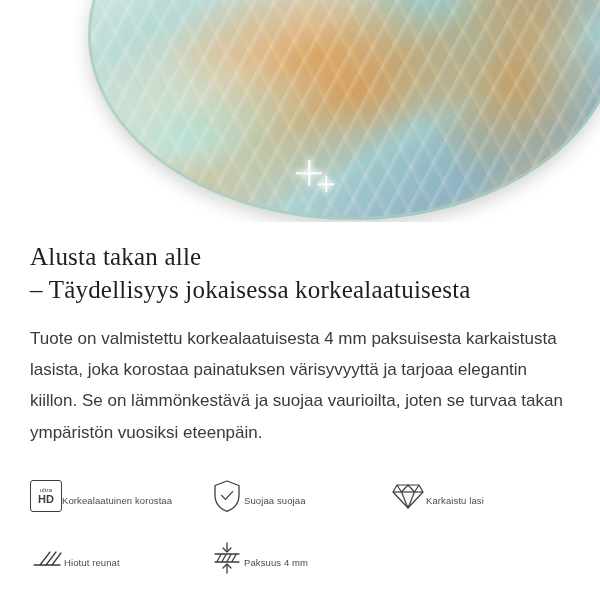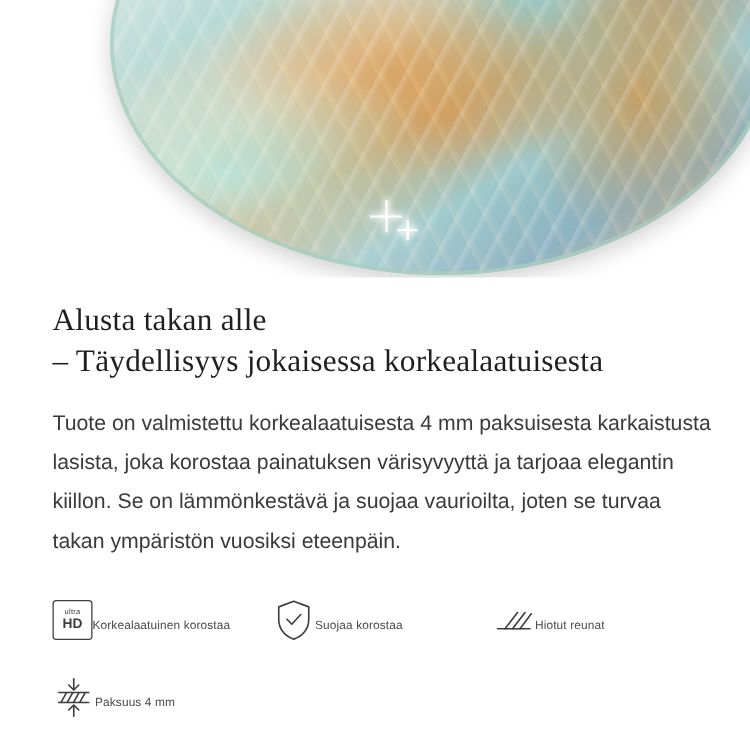--- a/index.html
+++ b/index.html
@@ -89,21 +89,20 @@
   }
   .sp1 { left: 296px; top: 160px; }
   .sp2 { left: 318px; top: 176px; width: 16px; height: 16px; }
   .sp2::before { width: 16px; }
   .sp2::after { height: 16px; }
 
   
   .content {
     padding: 0 30px;
     box-sizing: border-box;
-    margin-left: 12px;
   }
   .headline {
     margin: 18px 0 0 0;
     font-family: "Liberation Serif", serif;
     font-weight: 400;
     font-size: 25px;
     line-height: 1.33;
     color: #1f1f1f;
     letter-spacing: 0.2px;
   }
@@ -197,23 +196,36 @@
       <div class="feature-label">Korkealaatuinen korostaa</div>
     </div>
 
     <div class="feature">
       <div class="feature-icon">
         <svg width="34" height="38" viewBox="0 0 34 38" fill="none" stroke="#3d3d3d" stroke-width="1.3" stroke-linejoin="round" stroke-linecap="round">
           <path d="M17 4 L29 8.5 v10c0 8-5.4 13.6-12 15.8C10.4 32.1 5 26.5 5 18.5v-10z"></path>
           <polyline points="11.6,18.4 15.4,22.4 22.6,14.6"></polyline>
         </svg>
       </div>
-      <div class="feature-label">Suojaa korostaa</div>
-    </div>
-
+      <div class="feature-label">Suojaa suojaa</div>
+    </div>
+
+    <div class="feature">
+      <div class="feature-icon">
+        <svg width="36" height="32" viewBox="0 0 36 32" fill="none" stroke="#3d3d3d" stroke-width="1.2" stroke-linejoin="round">
+          <path d="M7 5 H29 L33 12 L18 28 L3 12 Z"></path>
+          <line x1="3" y1="12" x2="33" y2="12"></line>
+          <path d="M11.5 12 L18 5 L24.5 12"></path>
+          <path d="M11.5 12 L18 28 L24.5 12"></path>
+          <line x1="7" y1="5" x2="11.5" y2="12"></line>
+          <line x1="29" y1="5" x2="24.5" y2="12"></line>
+        </svg>
+      </div>
+      <div class="feature-label">Karkaistu lasi</div>
+    </div>
 
     <div class="feature">
       <div class="feature-icon">
         <svg width="34" height="30" viewBox="0 0 34 30" fill="none" stroke="#3d3d3d" stroke-width="1.3" stroke-linecap="round">
           <line x1="4" y1="22" x2="30" y2="22"></line>
           <line x1="10" y1="22" x2="20" y2="9"></line>
           <line x1="16" y1="22" x2="26" y2="9"></line>
           <line x1="22" y1="22" x2="31" y2="10"></line>
         </svg>
       </div>

